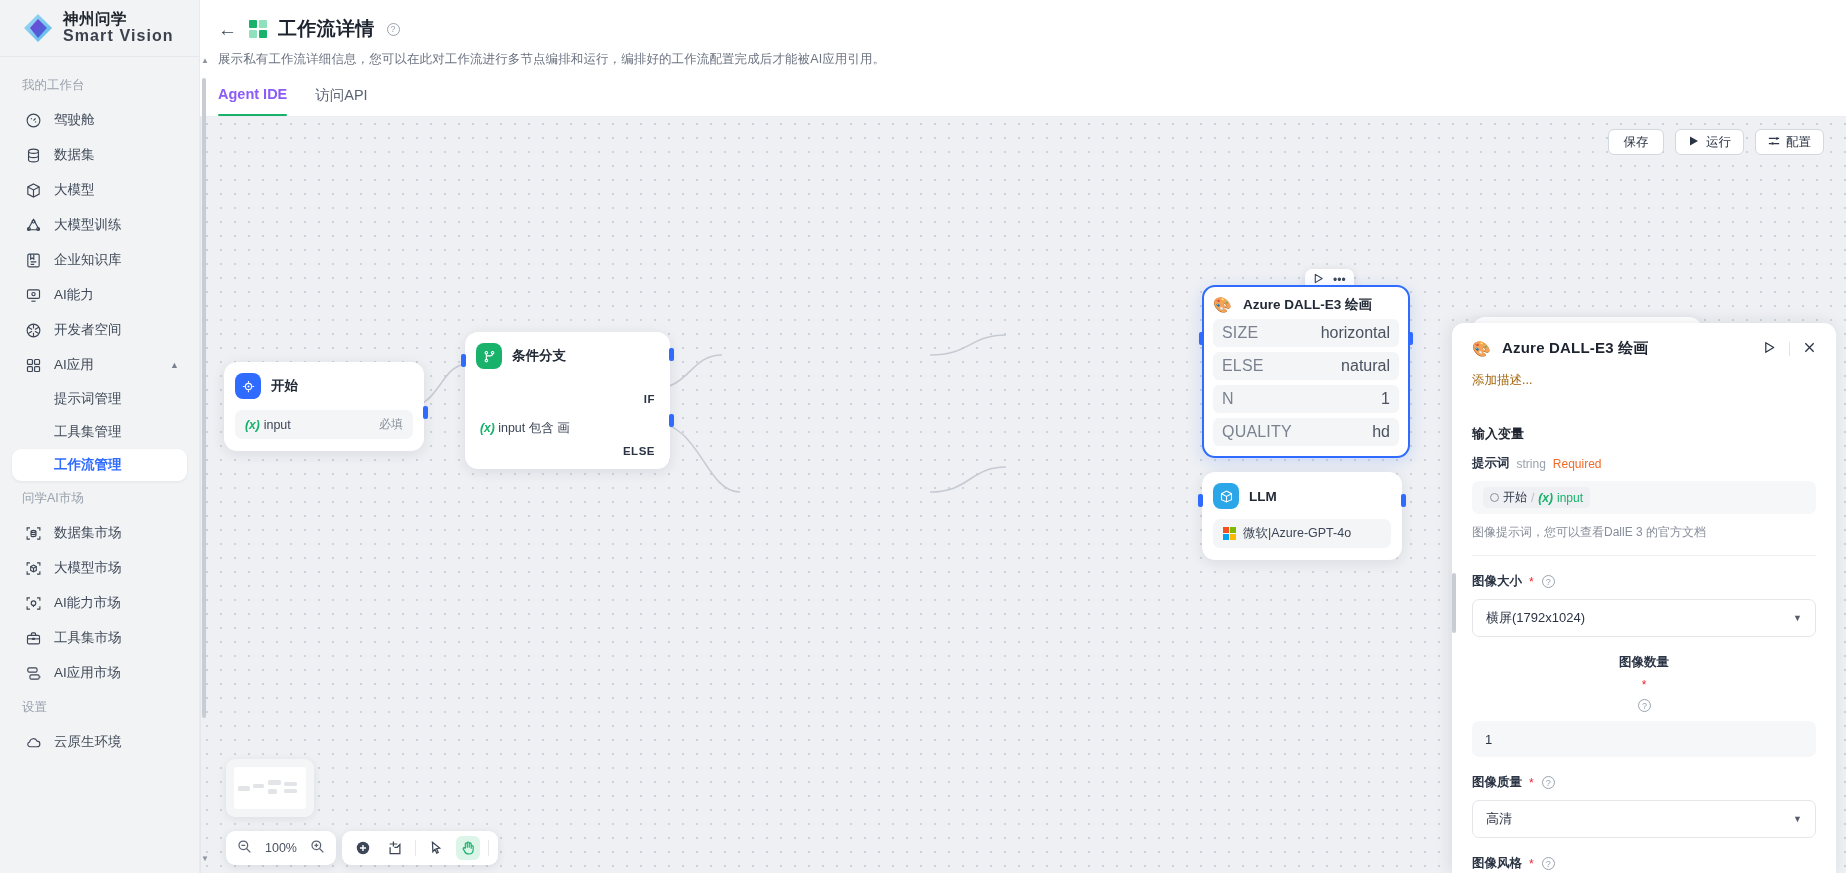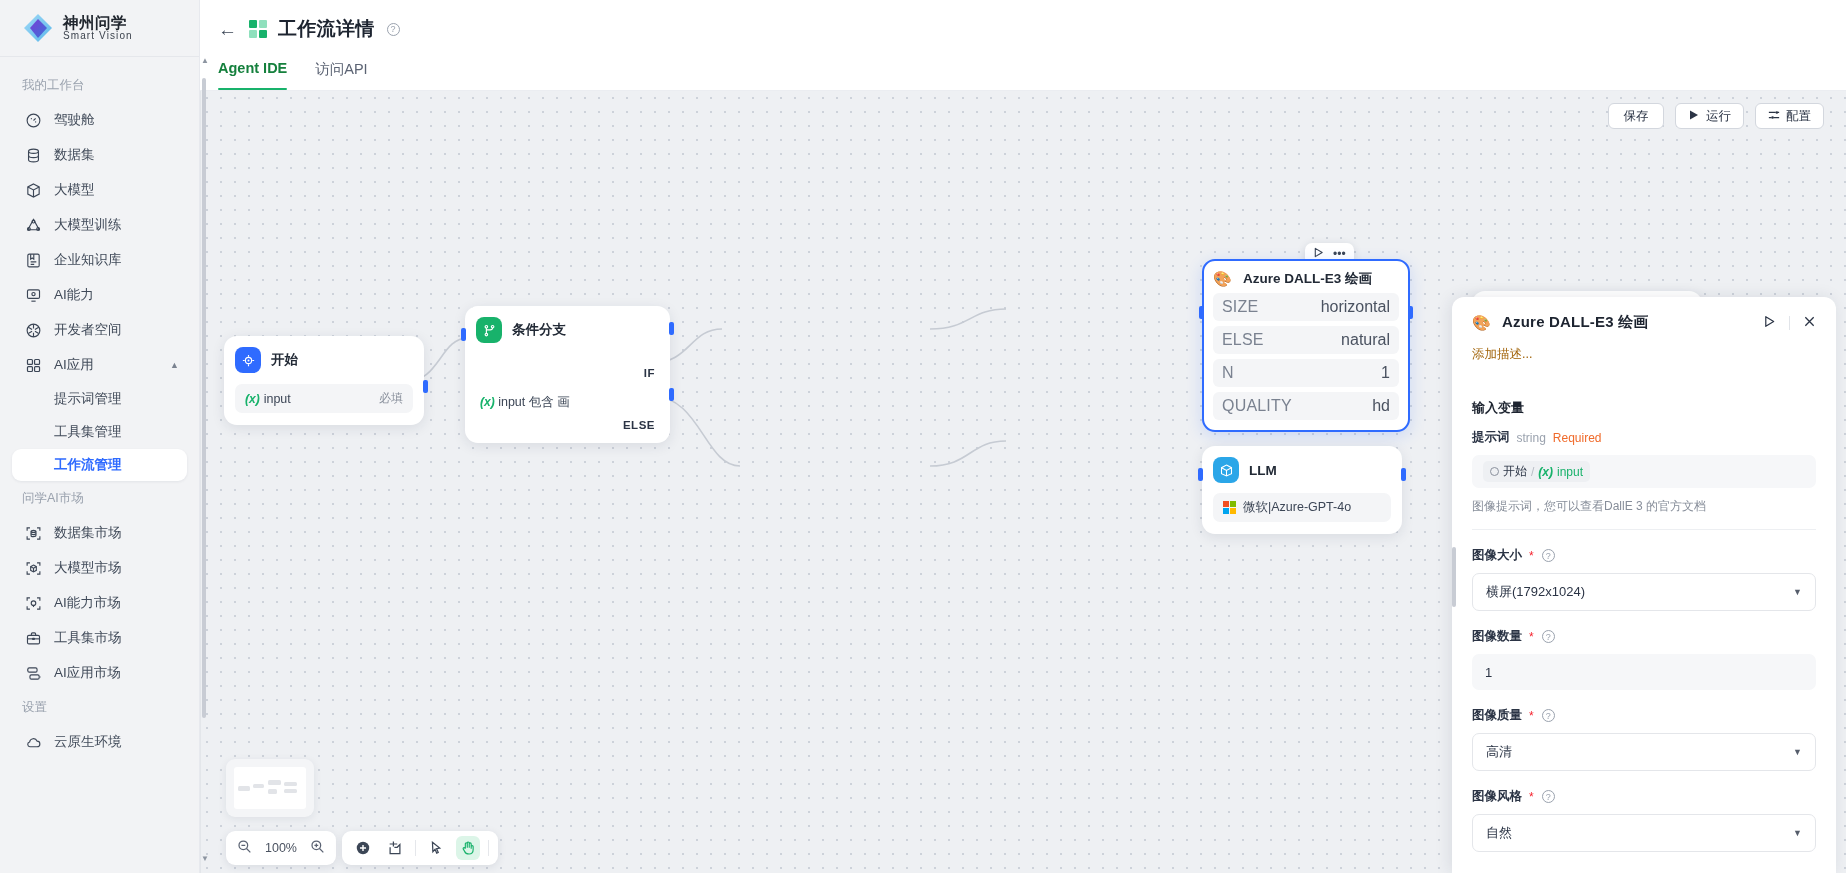--- a/index.html
+++ b/index.html
@@ -13,21 +13,21 @@
   
   .sidebar {
     width: 200px; height: 873px; background: #f2f3f5;
     border-right: 1px solid #e7e9ee; display: flex; flex-direction: column;
     position: relative; flex: 0 0 200px;
   }
   .logo-row { height: 56px; display: flex; align-items: center; gap: 9px; padding-left: 22px; background:#f2f3f5; }
   .logo-mark { width: 32px; height: 32px; position: relative; }
   .logo-text { line-height: 1.05; }
   .logo-cn { font-size: 15.5px; font-weight: 700; color: #20262e; letter-spacing: .5px; }
-  .logo-en { font-size: 10px; font-weight: 400; color: #3b424d; letter-spacing: 1.1px; }
+  .logo-en { font-size: 16px; font-weight: 700; color: #3b424d; letter-spacing: 1.1px; }
   .side-sep { height: 1px; background: #e5e7eb; margin: 0; }
 
   .nav-scroll { flex: 1; overflow: hidden; padding-top: 12px; position: relative; }
   .nav-group-title { font-size: 12.5px; color: #9aa2ae; padding: 8px 0 8px 22px; }
   .nav-item {
     height: 34px; display: flex; align-items: center; gap: 12px;
     margin: 1px 12px; padding-left: 13px; border-radius: 8px;
     font-size: 13.5px; color: #404a59; cursor: pointer; position: relative;
   }
   .nav-item .ico { width: 17px; height: 17px; flex: 0 0 17px; display: flex; align-items: center; justify-content: center; color:#3c4656; }
@@ -49,21 +49,21 @@
   .app-icon i { display:block; border-radius:1px; }
   .page-title { font-size: 19px; font-weight: 700; color: #1d2430; letter-spacing: .3px; }
   .help-icon {
     width: 13px; height: 13px; border-radius: 50%; border: 1.2px solid #9aa2ae;
     color: #9aa2ae; font-size: 9px; display:flex; align-items:center; justify-content:center;
     margin-left:1px; cursor:pointer;
   }
   .page-desc { font-size: 12.5px; color: #6b7381; margin-top: 9px; letter-spacing:.1px; }
   .tabs { display: flex; gap: 28px; margin-top: 18px; padding-left: 0px; }
   .tab { font-size: 14.5px; color: #5b6373; padding-bottom: 11px; cursor: pointer; position: relative; }
-  .tab.active { color: #15803d; font-weight: 700; }
+  .tab.active { color: #8b5cf6; font-weight: 700; }
   .tab.active::after { content:""; position:absolute; left:0; right:0; bottom:0; height:2.5px; background:#18b26b; border-radius:2px; }
   .tabs-underline { height: 1px; background: #ebedf1; width: 100%; }
 
   
   .canvas-wrap { flex: 1; position: relative; overflow: hidden; background: #eef0f3;
     background-image: radial-gradient(#cdd2da 1px, transparent 1.1px);
     background-size: 14px 14px; }
   .canvas-border-left { position:absolute; left:0; top:0; bottom:0; width:1px; background:#e3e6ea; }
 
   .edges { position: absolute; inset: 0; }
@@ -356,20 +356,21 @@
         <span class="back-btn">←</span>
         <span class="app-icon">
           <i style="background:#18b26b"></i>
             <i style="background:#8fe0bd"></i>
             <i style="background:#8fe0bd"></i>
             <i style="background:#18b26b"></i>
         </span>
         <span class="page-title">工作流详情</span>
         <span class="help-icon">?</span>
       </div>
+      <div class="page-desc">展示私有工作流详细信息，您可以在此对工作流进行多节点编排和运行，编排好的工作流配置完成后才能被AI应用引用。</div>
       <div class="tabs">
         <div class="tab active">Agent IDE</div>
         <div class="tab">访问API</div>
       </div>
     </div>
     <div class="tabs-underline"></div>
 
     <div class="canvas-wrap">
       <div class="canvas-border-left"></div>
 
@@ -616,21 +617,21 @@
         <div class="field-label-row" style="margin-top:17px;">
           <span class="fl-name">图像大小</span>
           <span class="fl-star">*</span>
           <span class="help-icon">?</span>
         </div>
         <div class="select-box">
           <span>横屏(1792x1024)</span>
           <span class="caret">▼</span>
         </div>
 
-        <div class="field-label-row" style="margin-top:17px;">
+        <div class="field-label-row" style="margin-top:17px;flex-direction:column;">
           <span class="fl-name">图像数量</span>
           <span class="fl-star">*</span>
           <span class="help-icon">?</span>
         </div>
         <div class="input-box">
           <span>1</span>
         </div>
 
         <div class="field-label-row" style="margin-top:17px;">
           <span class="fl-name">图像质量</span>

